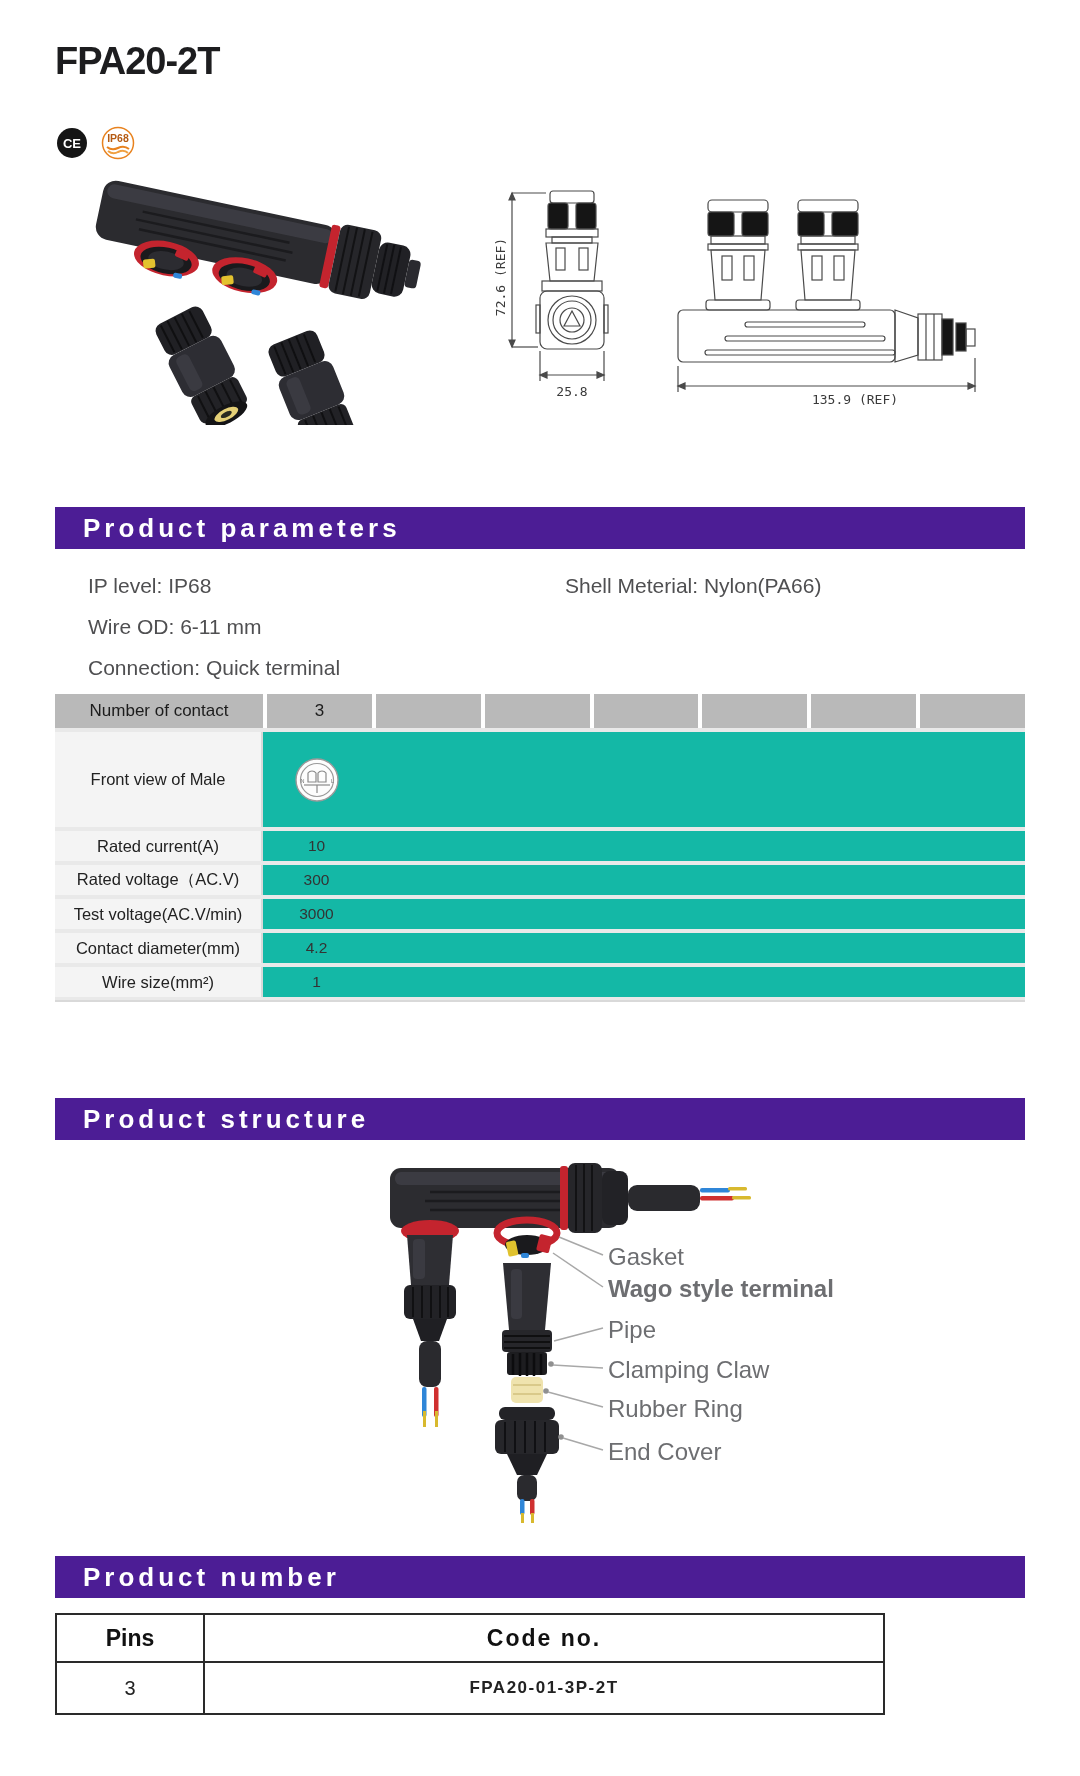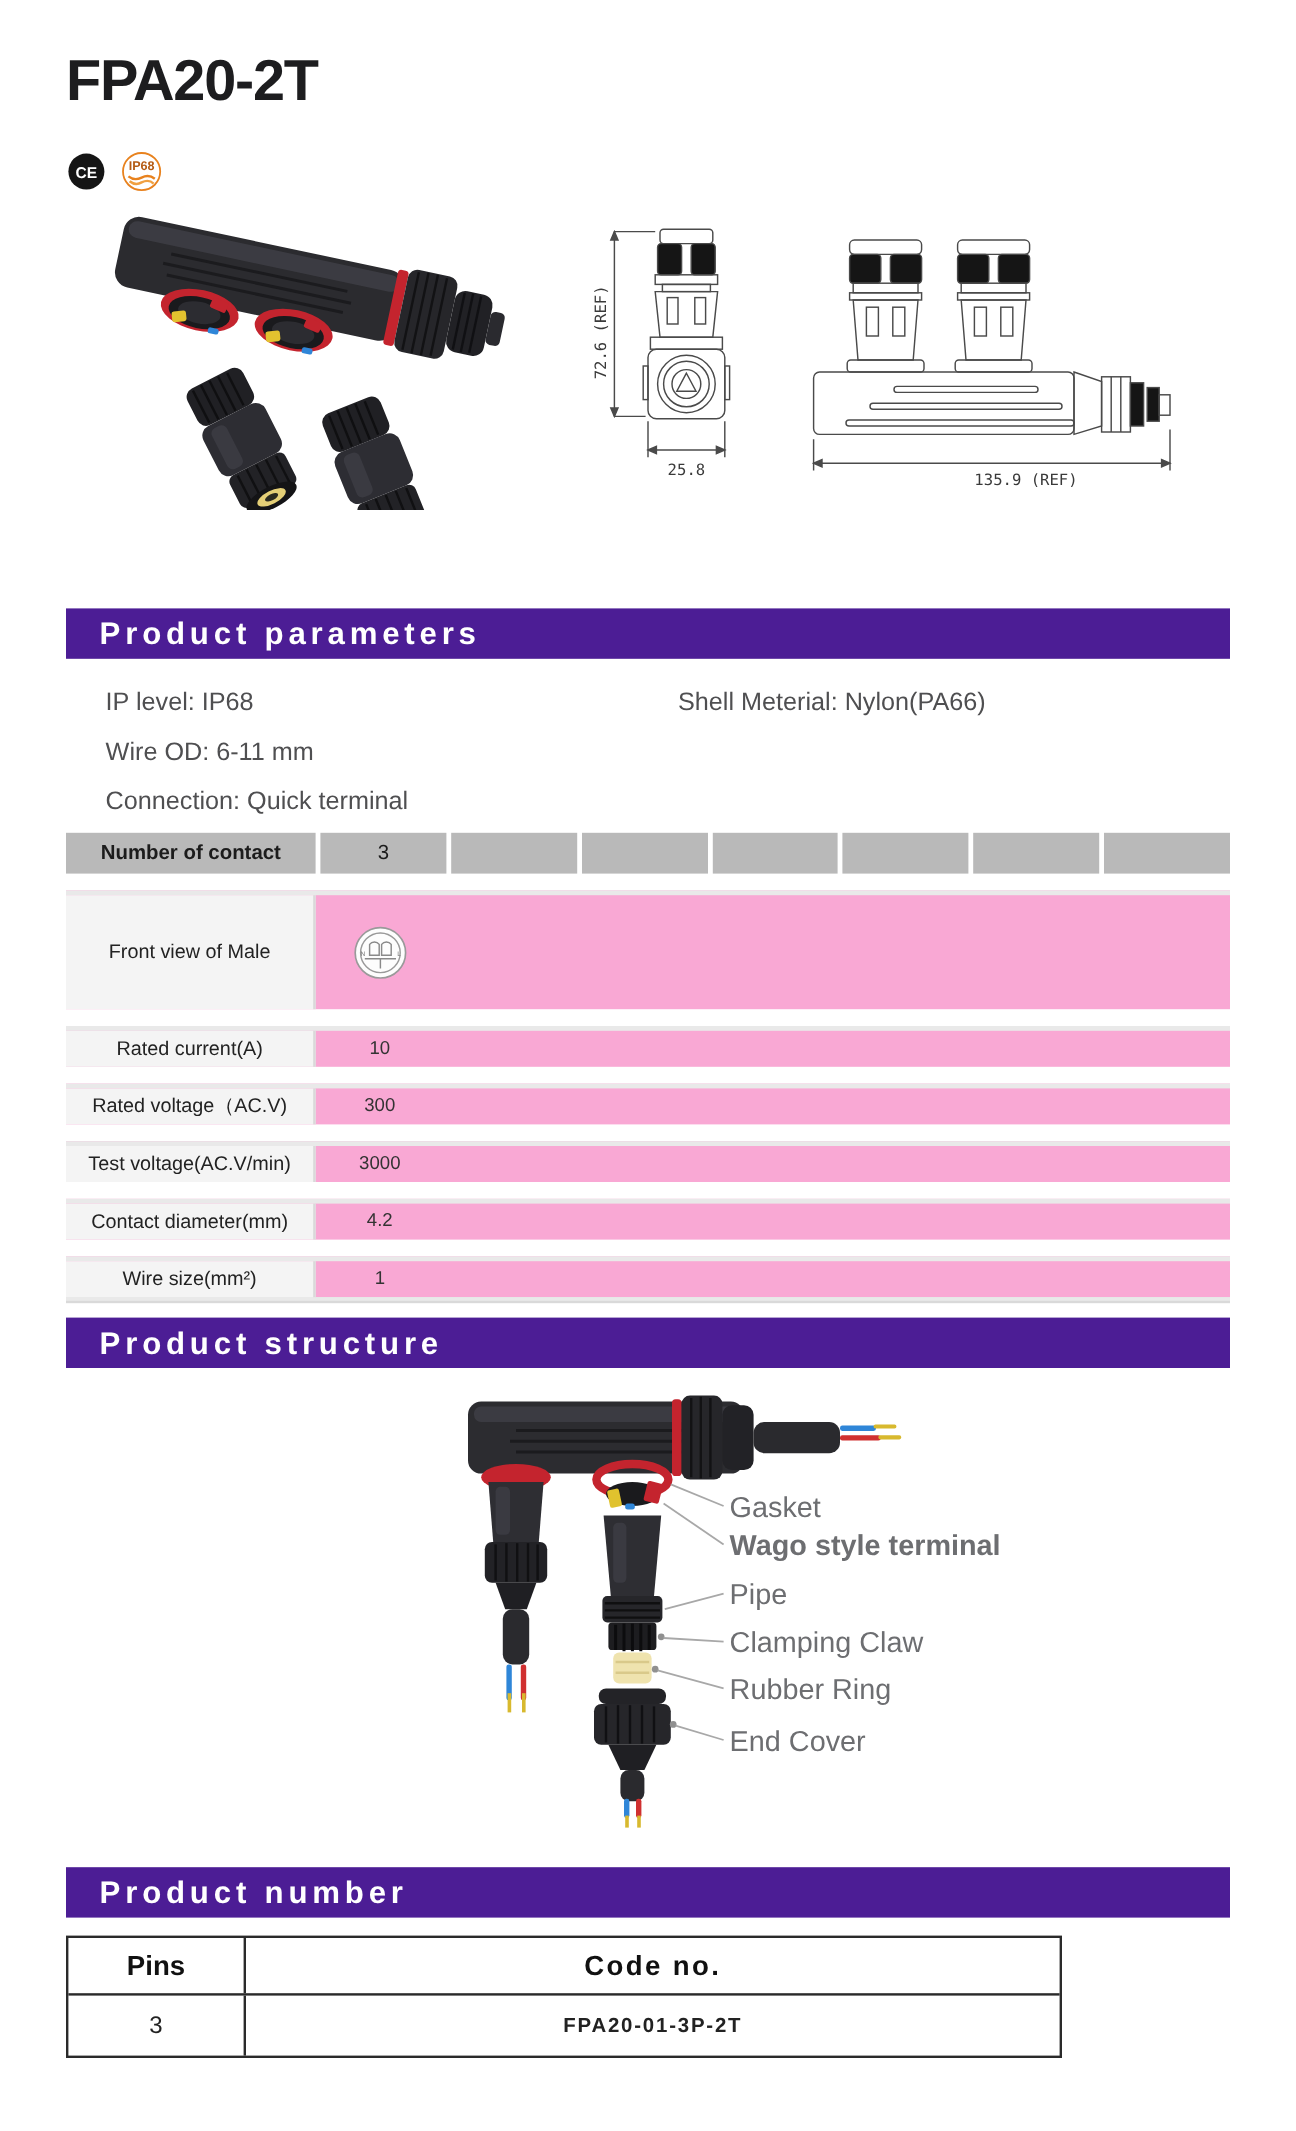--- a/index.html
+++ b/index.html
@@ -1,41 +1,41 @@
 <!DOCTYPE html>
 <html><head>
 <meta charset="utf-8">
 <style>
   * { margin:0; padding:0; box-sizing:border-box; }
   html,body { background:#ffffff; }
   body { width:1080px; height:1776px; position:relative; font-family:"Liberation Sans",sans-serif; }
   #page { position:absolute; inset:0; width:1080px; height:1776px; background:#fff; overflow:hidden; }
 
-  .page-title { position:absolute; left:55px; top:40px; font-size:48px; font-weight:800; letter-spacing:-1px; color:#1d1d1f; }
+  .page-title { position:absolute; left:55px; top:40px; font-size:38px; font-weight:800; letter-spacing:-1px; color:#1d1d1f; }
   .badges { position:absolute; left:56px; top:126px; display:flex; gap:13px; align-items:center; }
 
   .product-photo { position:absolute; left:80px; top:160px; }
   .drawing-side { position:absolute; left:492px; top:185px; }
   .drawing-front { position:absolute; left:650px; top:192px; }
 
   .section-bar { position:absolute; left:55px; width:970px; height:42px; background:#4c1d95; color:#fff;
     font-size:26px; font-weight:bold; letter-spacing:4px; line-height:42px; padding-left:28px; }
   .bar-parameters { top:507px; }
   .bar-structure  { top:1098px; }
   .bar-number     { top:1556px; }
 
   .params-left  { position:absolute; left:88px;  top:565px; font-size:21px; color:#4f4f51; line-height:41px; }
   .params-right { position:absolute; left:565px; top:565px; font-size:21px; color:#4f4f51; line-height:41px; }
 
   .spec-table { position:absolute; left:55px; top:694px; width:970px; }
   .spec-header { display:flex; gap:4px; height:34px; }
   .spec-header .hcell { background:#b9b9b9; flex:1; display:flex; align-items:center; justify-content:center;
     font-size:17px; color:#1c1c1c; }
-  .spec-header .hlabel { flex:0 0 208px; font-weight:bold; }
-  .spec-row { display:flex; height:34px; border-top:4px solid #e9e9e9; background:#f9a8d4;margin-top:14px; }
+  .spec-header .hlabel { flex:0 0 208px; font-weight:normal; }
+  .spec-row { display:flex; height:34px; border-top:4px solid #e9e9e9; background:#14b8a6; }
   .spec-row.front-row { height:99px; }
   .spec-row .rlabel { flex:0 0 208px; background:#f4f4f4; border-right:2px solid #d9d9d9;
     display:flex; align-items:center; justify-content:center; font-size:16.5px; color:#222; text-align:center; }
   .spec-row .rvalue { width:107px; display:flex; align-items:center; justify-content:center; font-size:15.5px; color:#333; }
   .spec-bottom { height:5px; background:#d9d9d9; border-top:3px solid #e9e9e9; }
 
   .structure-wrap { position:absolute; left:55px; top:1145px; width:970px; height:380px; }
   .structure-label { position:absolute; left:553px; font-size:24px; color:#6d6e71; white-space:nowrap; }
   .lbl-0 { top:98px; } .lbl-1 { top:130px;font-weight:bold; } .lbl-2 { top:171px; }
   .lbl-3 { top:211px; } .lbl-4 { top:250px; } .lbl-5 { top:293px; }

